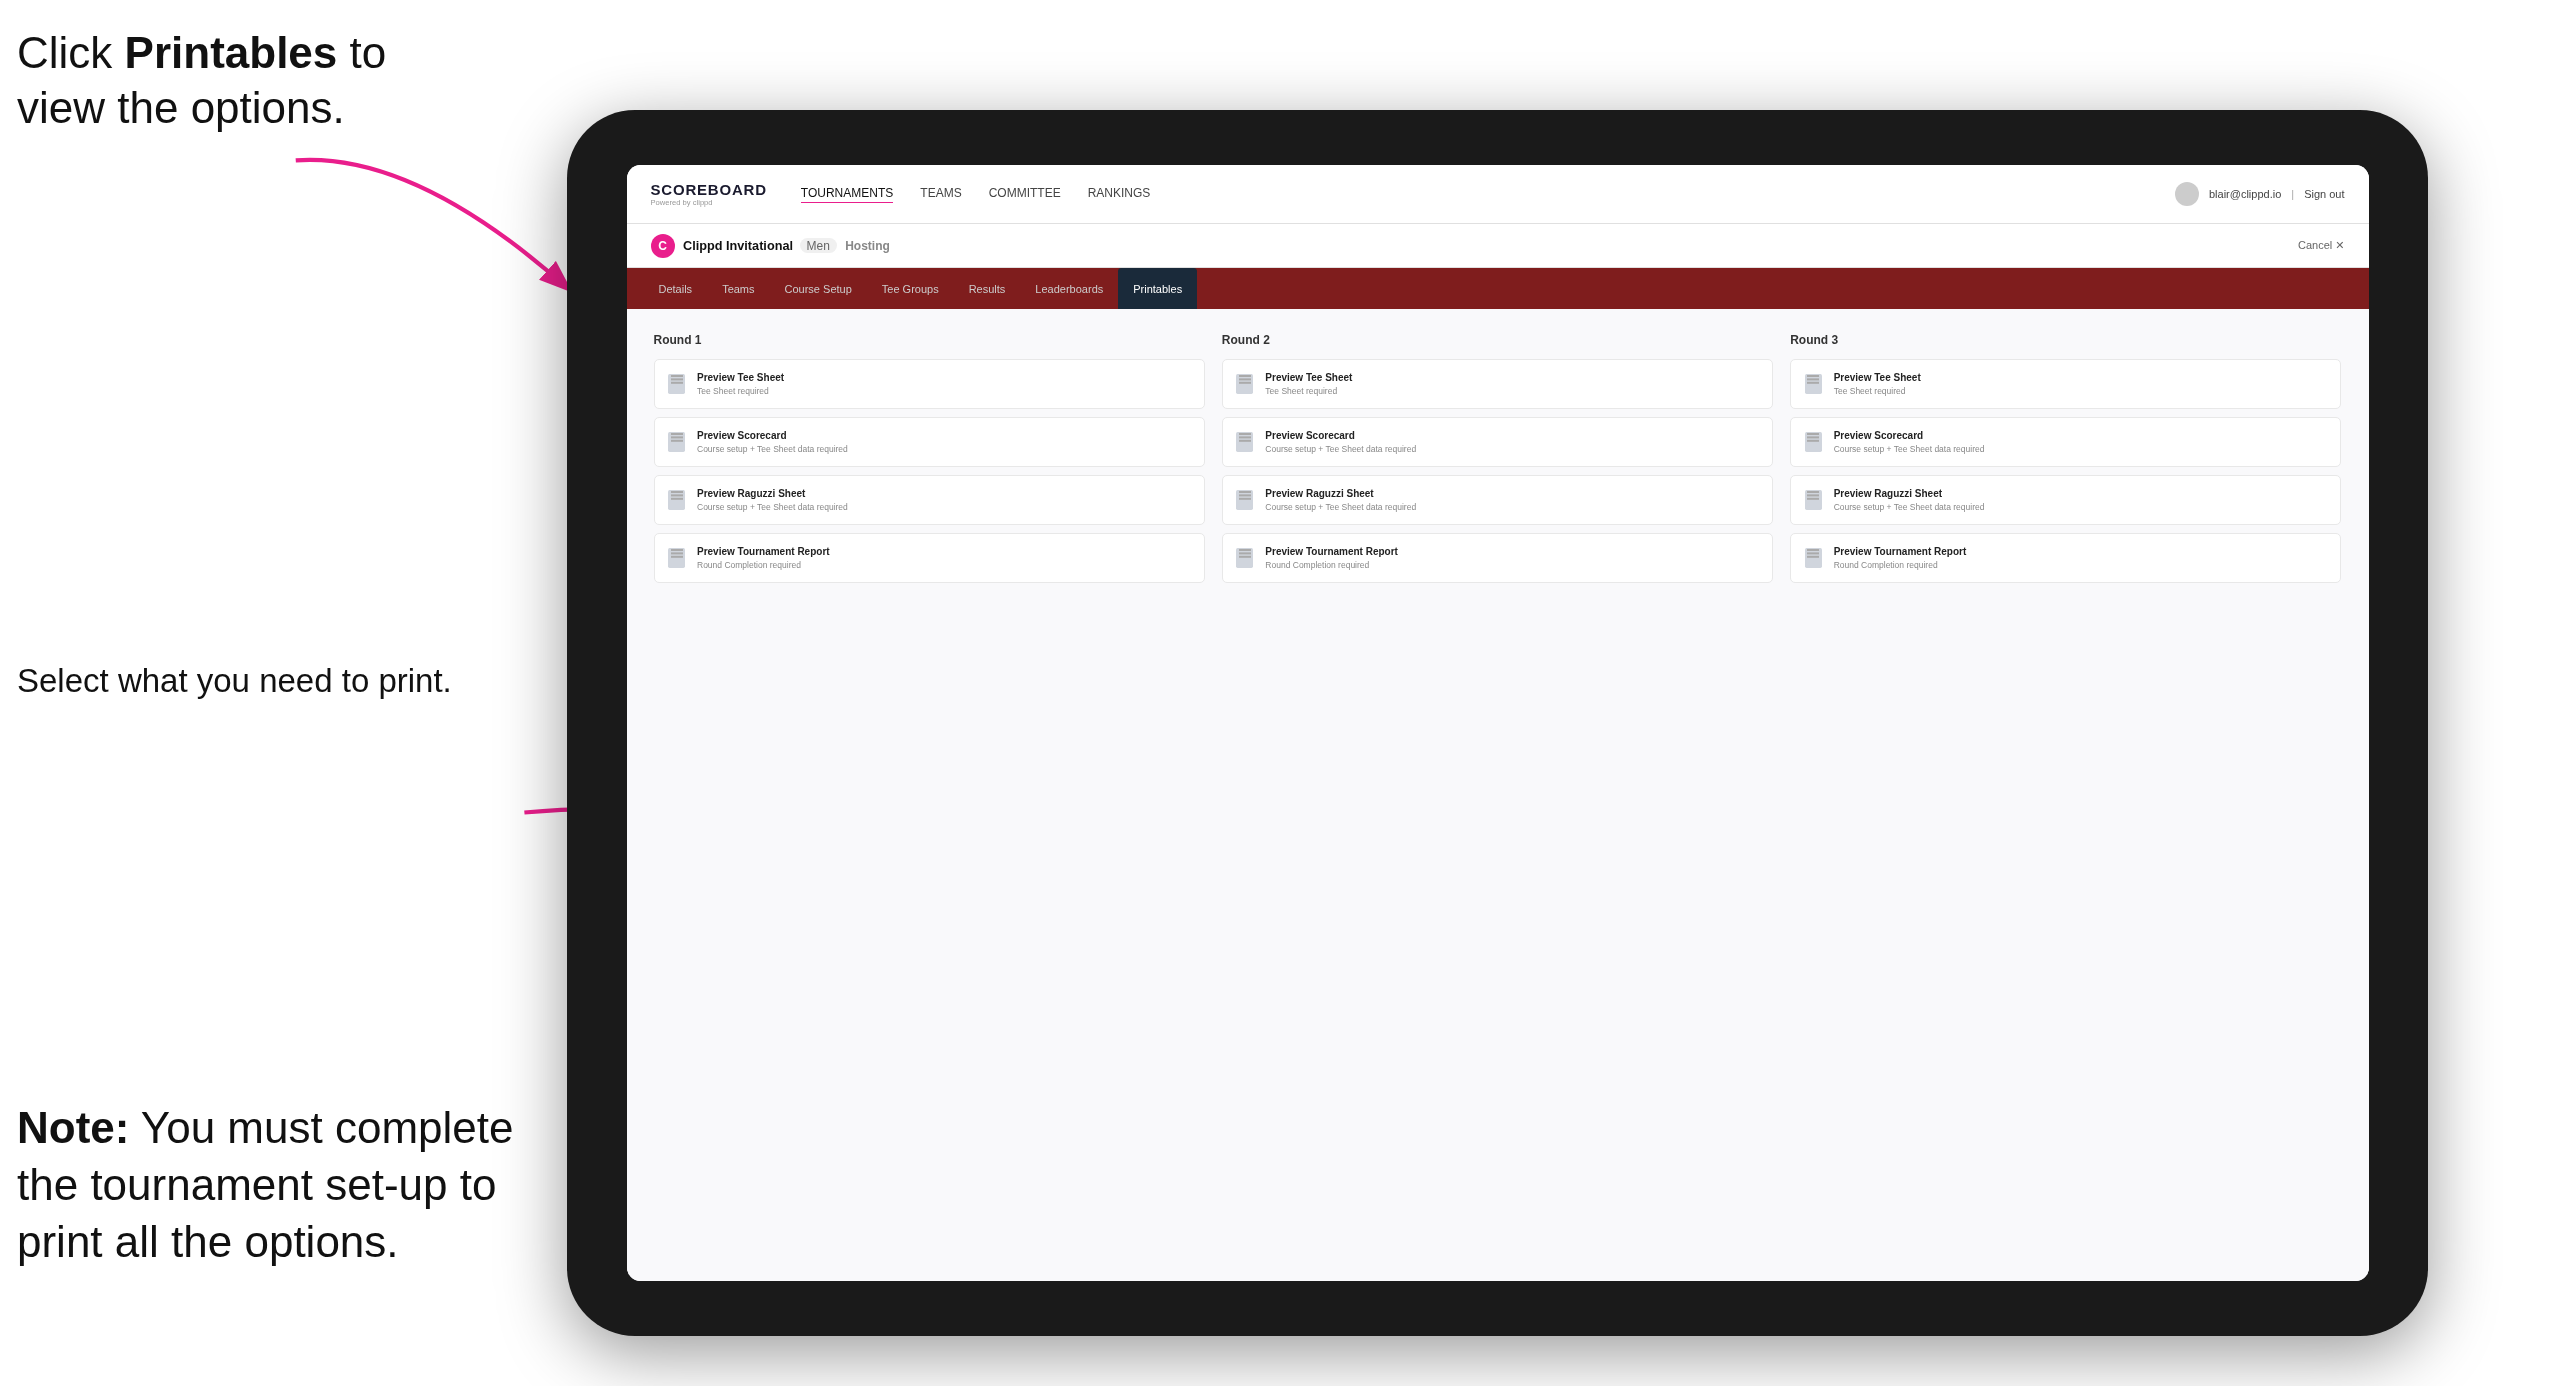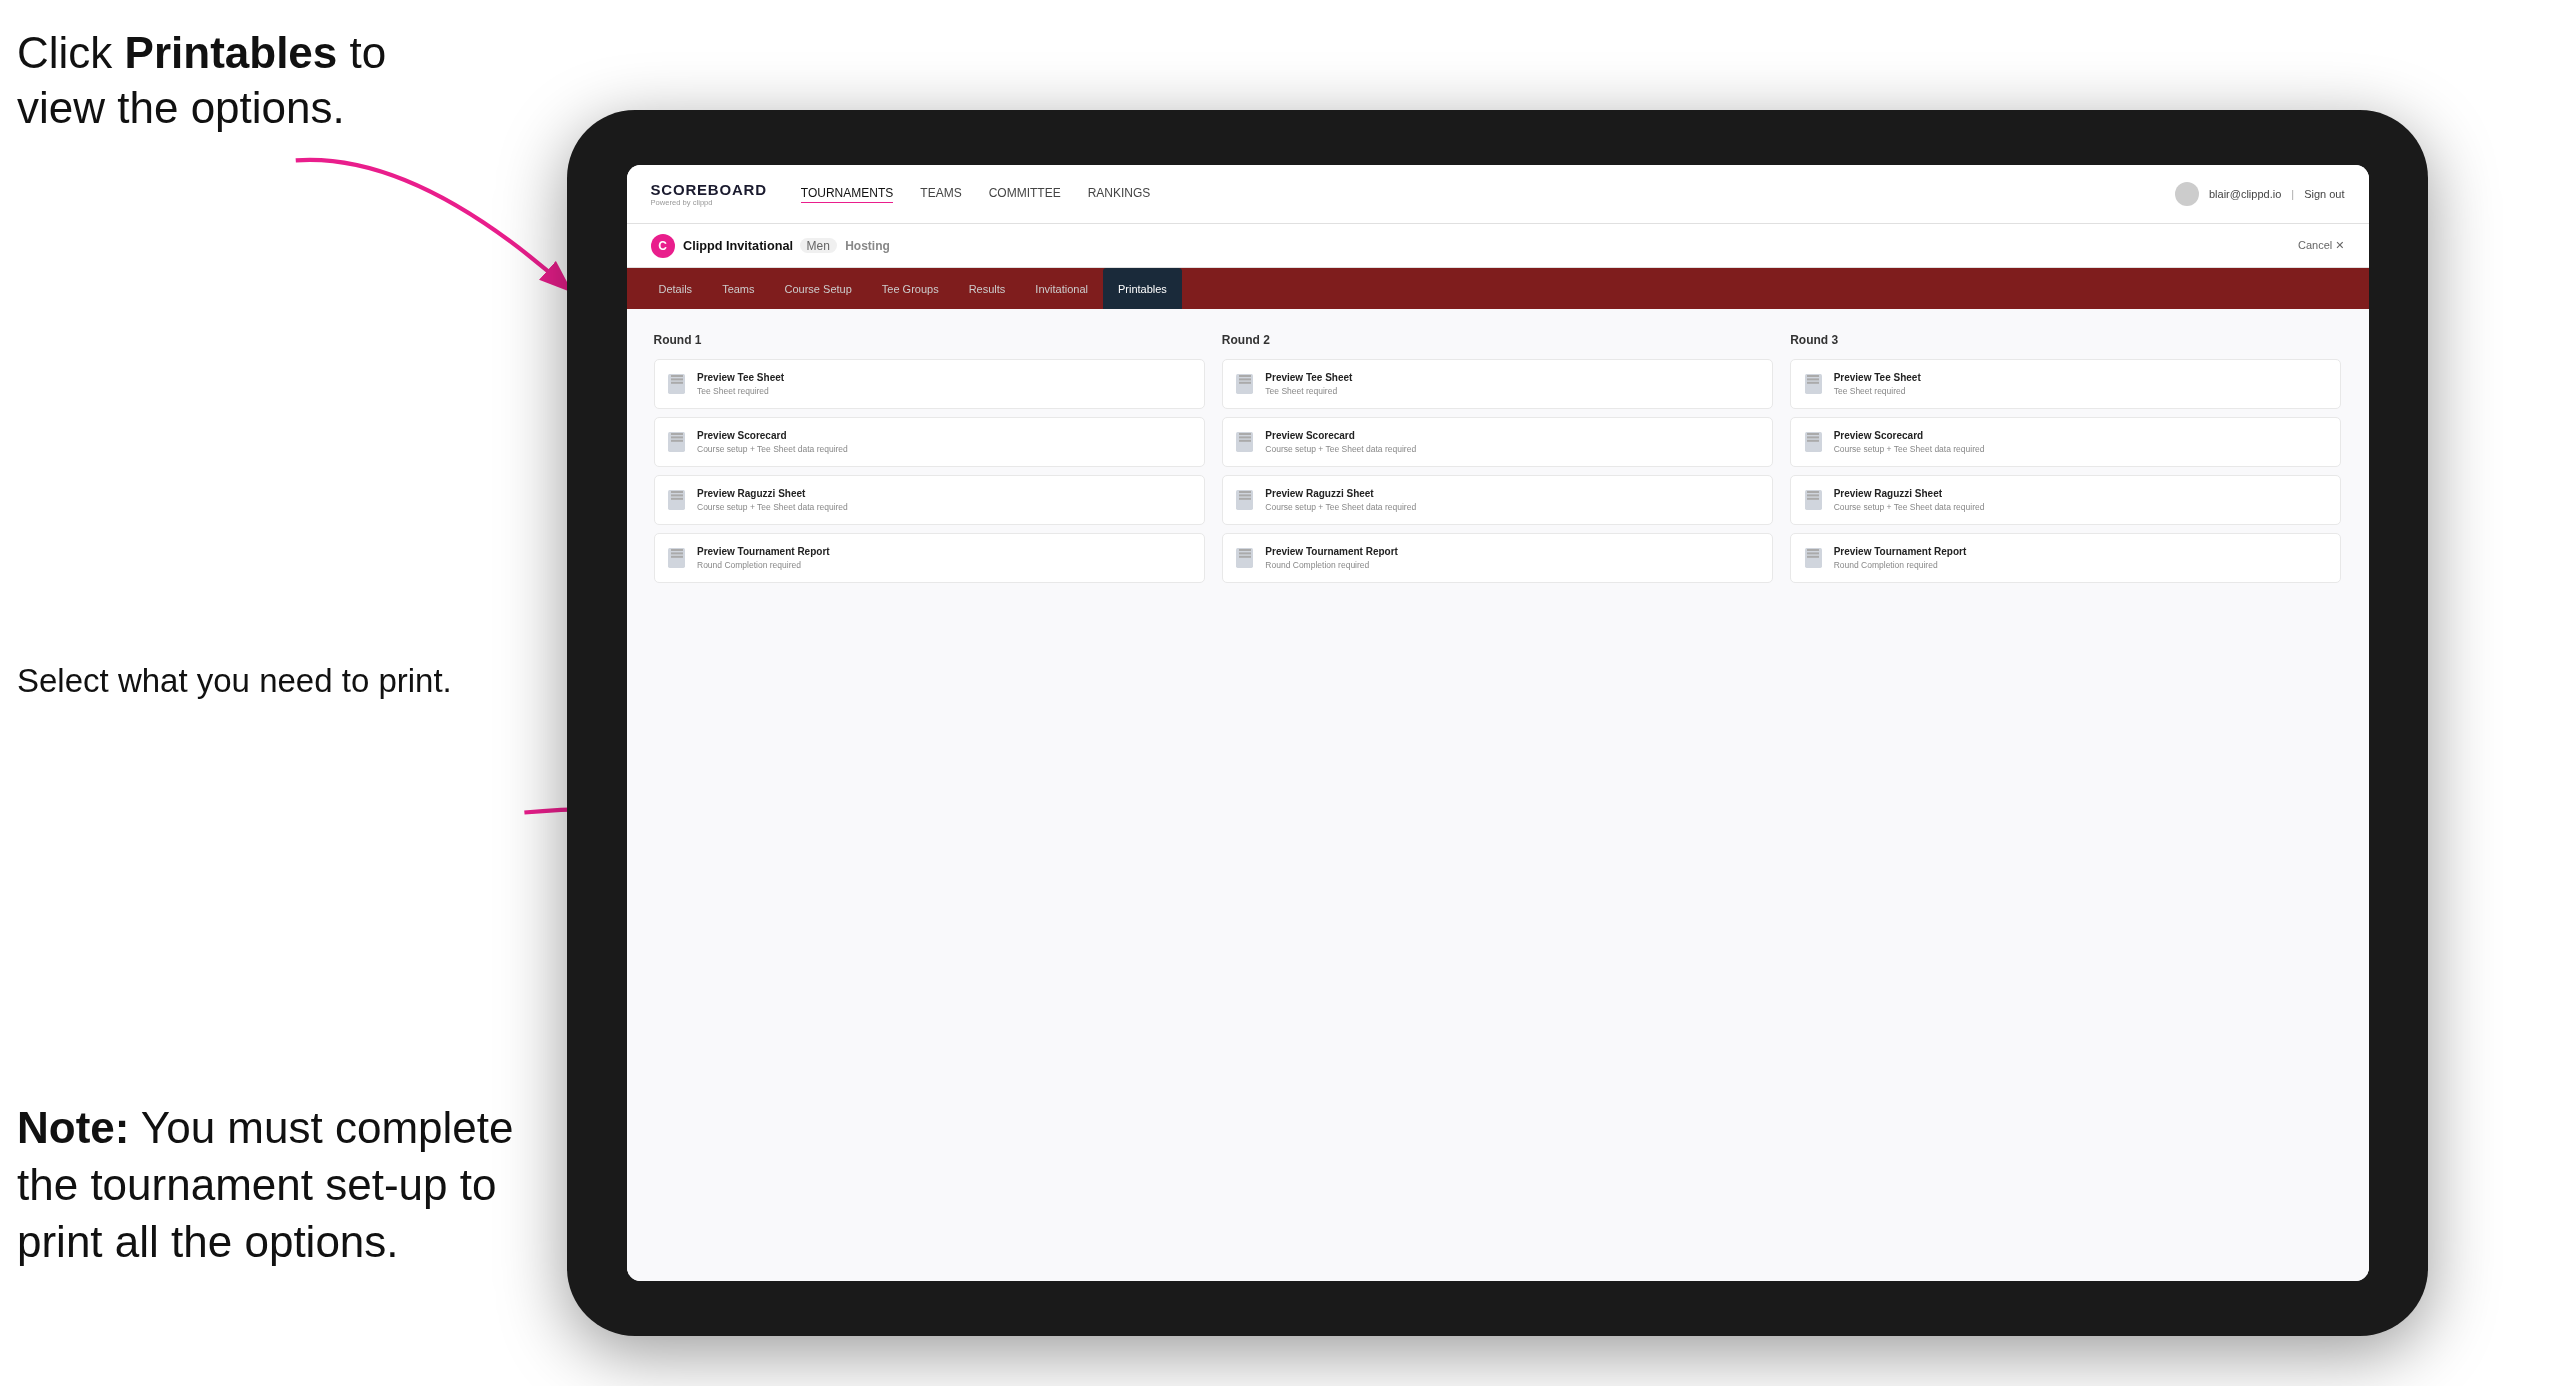--- a/index.html
+++ b/index.html
@@ -360,21 +360,21 @@
       <span class="tournament-status">Hosting</span>
       <span class="cancel-btn">Cancel ✕</span>
     </div>
 
     <div class="tab-nav">
       <div class="tab-item">Details</div>
       <div class="tab-item">Teams</div>
       <div class="tab-item">Course Setup</div>
       <div class="tab-item">Tee Groups</div>
       <div class="tab-item">Results</div>
-      <div class="tab-item">Invitational</div>
+      <div class="tab-item">Leaderboards</div>
       <div class="tab-item active">Printables</div>
     </div>
 
     <div class="main-content">
       <div class="rounds-container">
 
         <div class="round-column">
           <div class="round-title">Round 1</div>
 
           <div class="print-card">

